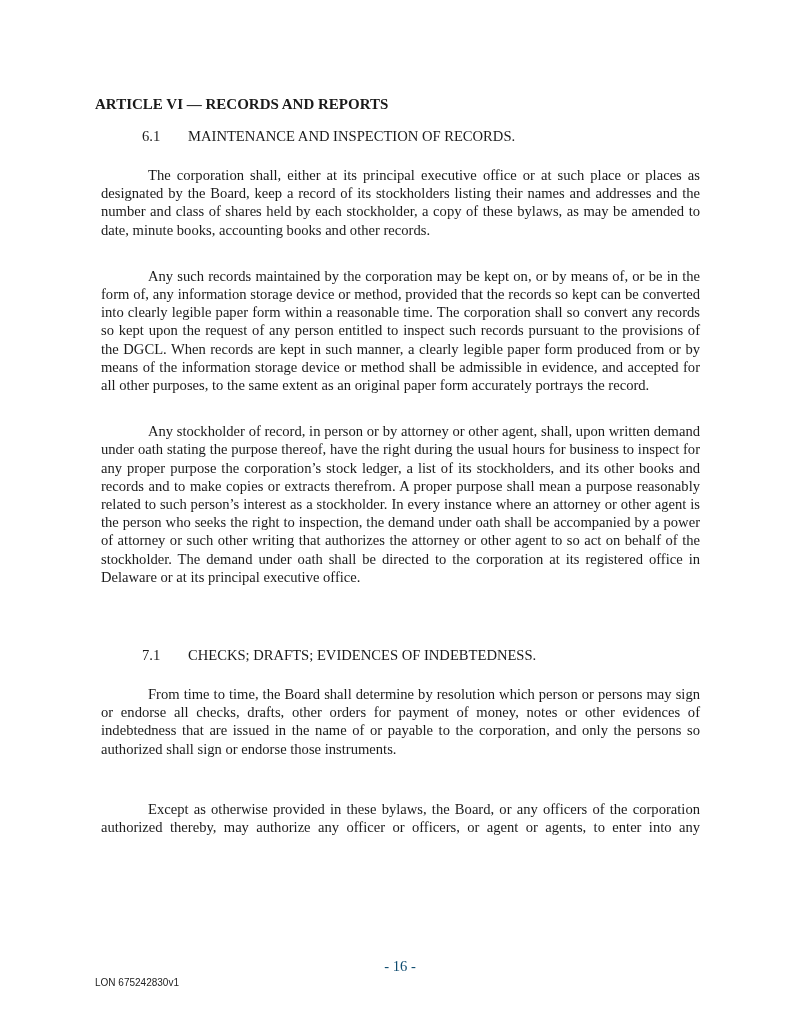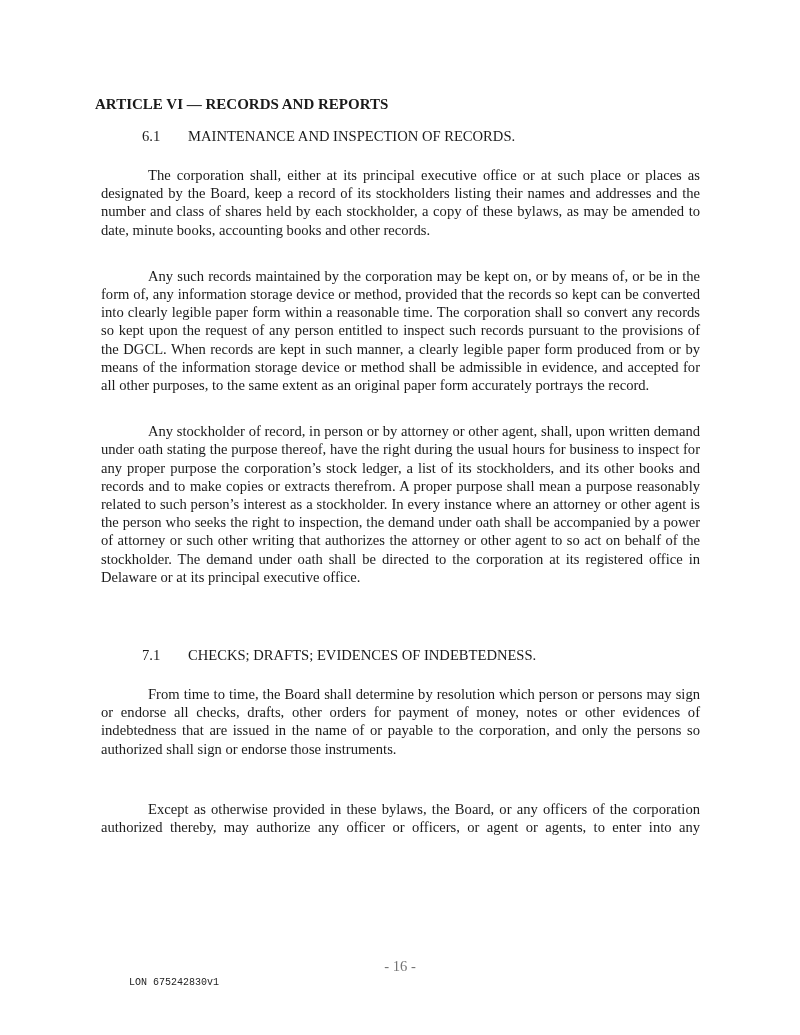--- a/index.html
+++ b/index.html
@@ -18,25 +18,25 @@
   }
   .section .num { display: inline-block; width: 46px; }
   .para {
     margin: 6px; text-align: justify; text-indent: 47px;
   }
   .gap-a { height: 12px; }
   .gap-b { height: 15px; }
   .gap-c { height: 16px; }
   .footer-page {
     position: absolute; top: 958px; left: 0; width: 800px; text-align: center;
-    font-family: "Liberation Serif", serif; font-size: 14.6px; color: #737373;
+    font-family: "Liberation Serif", serif; font-size: 14.6px; color: #0c4a6e;
   }
   .footer-id {
     position: absolute; top: 977px; left: 95px;
-    font-family: Liberation Mono, monospace; font-size: 10px; color: #222; margin-left: 34px;
+    font-family: Liberation Sans, sans-serif; font-size: 10px; color: #222;
   }
 </style>
 </head>
 <body>
 
 <div class="page">
 
   <h2 class="article">ARTICLE VI — RECORDS AND REPORTS</h2>
   <div class="gap-a"></div>
 

